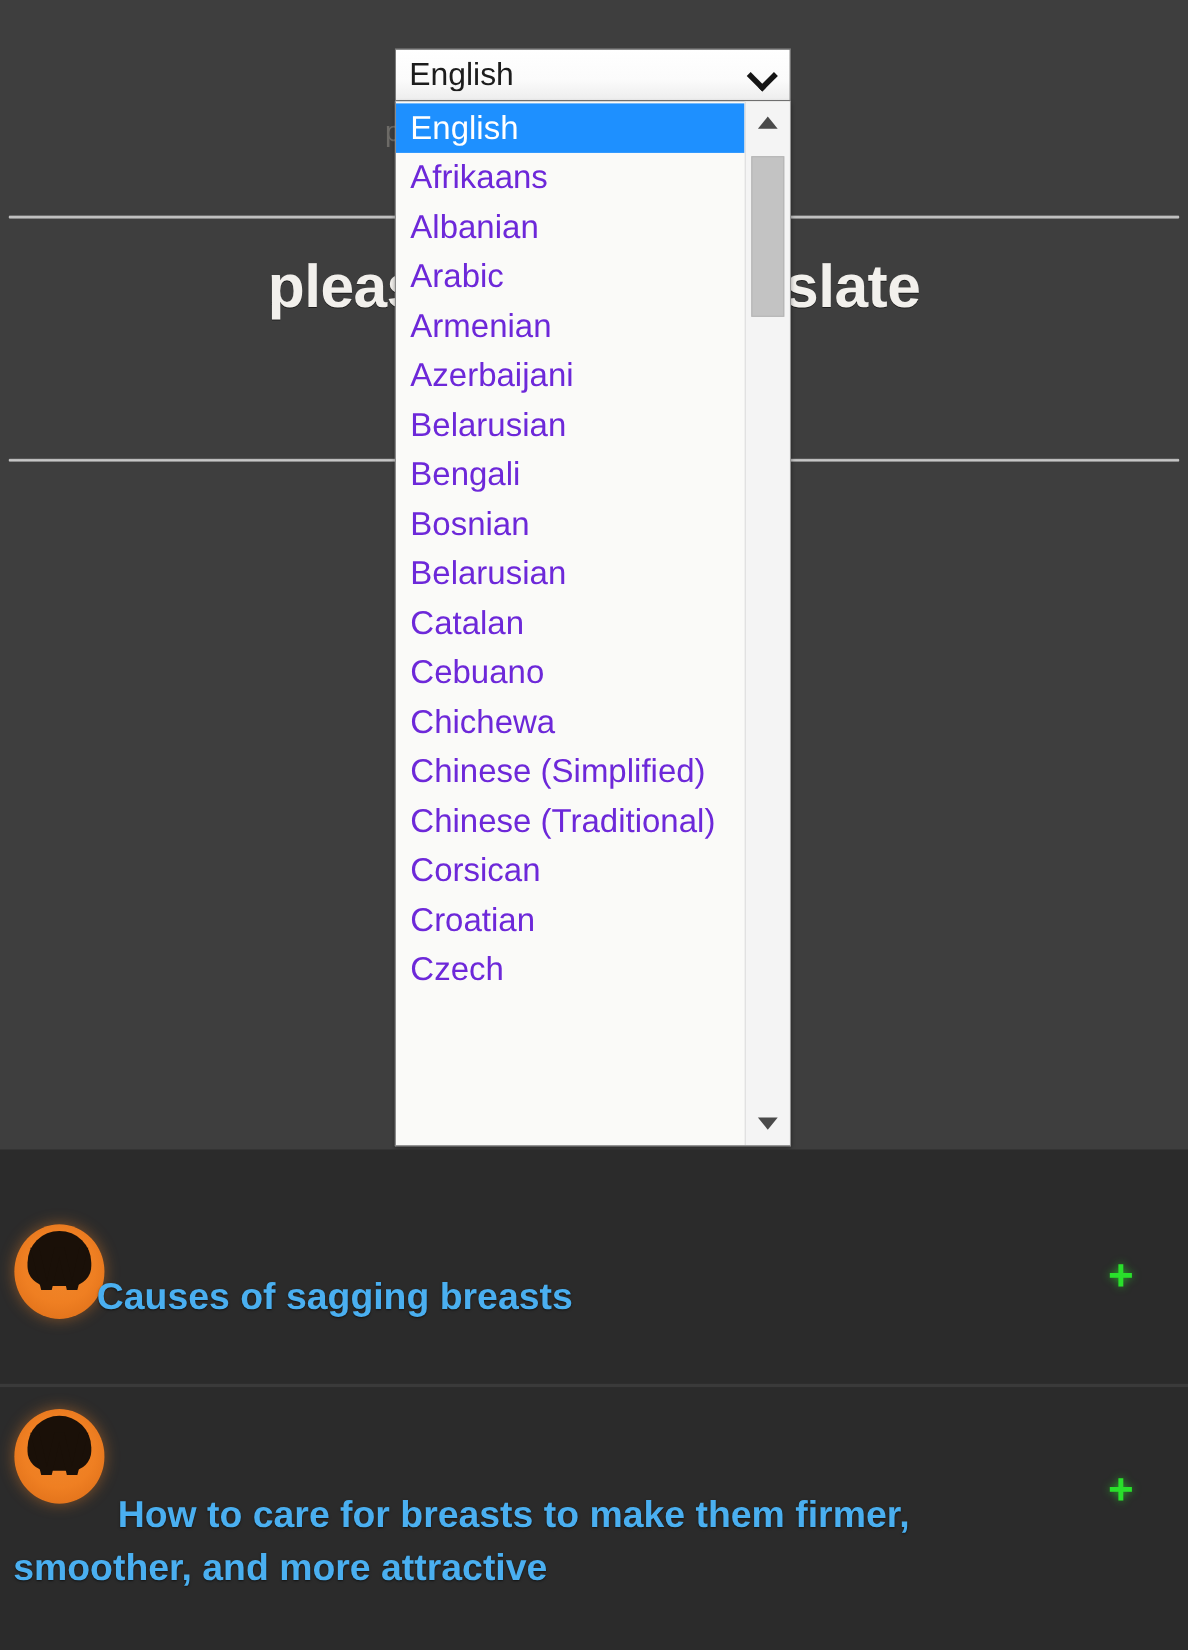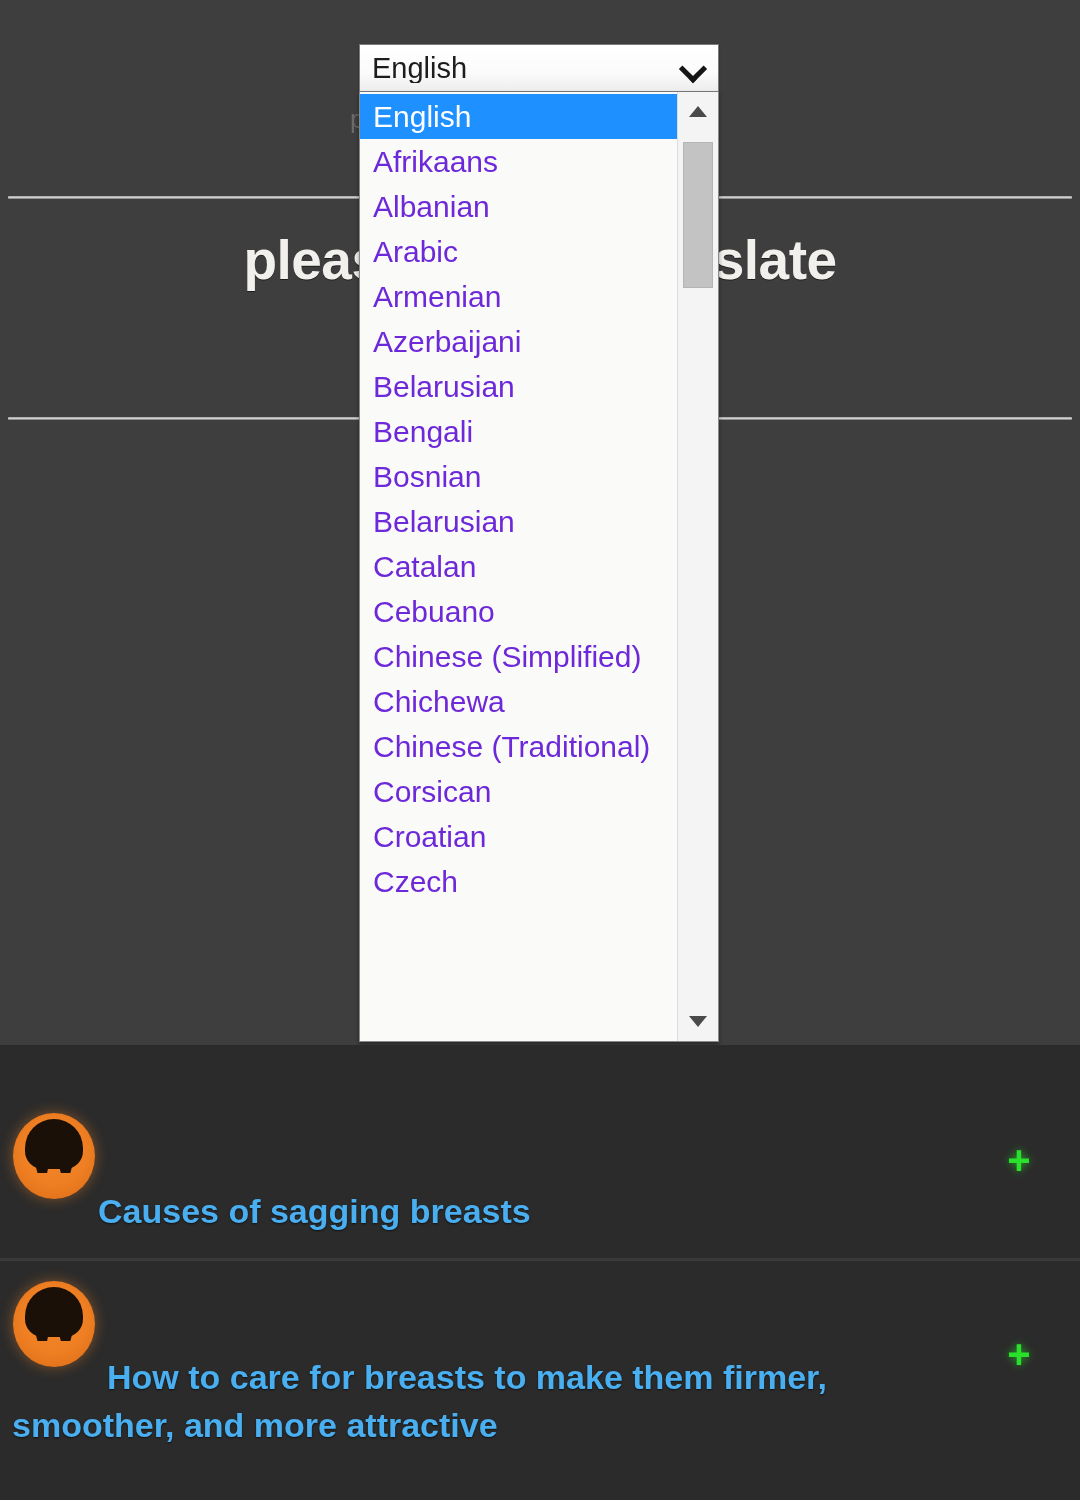--- a/index.html
+++ b/index.html
@@ -279,43 +279,43 @@
           <div class="lang-option">Albanian</div>
           <div class="lang-option">Arabic</div>
           <div class="lang-option">Armenian</div>
           <div class="lang-option">Azerbaijani</div>
           <div class="lang-option">Belarusian</div>
           <div class="lang-option">Bengali</div>
           <div class="lang-option">Bosnian</div>
           <div class="lang-option">Belarusian</div>
           <div class="lang-option">Catalan</div>
           <div class="lang-option">Cebuano</div>
+          <div class="lang-option">Chichewa</div>
           <div class="lang-option">Chinese (Simplified)</div>
-          <div class="lang-option">Chichewa</div>
           <div class="lang-option">Chinese (Traditional)</div>
           <div class="lang-option">Corsican</div>
           <div class="lang-option">Croatian</div>
           <div class="lang-option">Czech</div>
         </div>
       <div id="option-scrollbar">
         <div class="sb-arrow" id="scroll-up-arrow"></div>
         <div id="scroll-thumb"></div>
         <div class="sb-arrow" id="scroll-down-arrow"></div>
       </div>
     </div>
 
   </div>
 </div>
 
 <div id="article-list">
     <div class="article-row" id="article-row-0">
       <div class="wiki-icon" style="top: 68px;">
         <span class="w-glyph">W</span>
       </div>
-      <a class="article-title" href="#" style="text-decoration: none; left: 98px; top: 110px; width: 820px; margin-top: 32px;">Causes of sagging breasts</a>
+      <a class="article-title" href="#" style="text-decoration: none; left: 88px; top: 110px; width: 820px;">Causes of sagging breasts</a>
       <div class="plus-icon" style="top: 100px;">+</div>
     </div>
     <div class="article-row" id="article-row-1">
       <div class="wiki-icon" style="top: 20px;">
         <span class="w-glyph">W</span>
       </div>
       <a class="article-title" href="#" style="text-decoration: none; left: 12px; top: 92px; width: 930px; text-indent: 95px;">How to care for breasts to make them firmer, smoother, and more attractive</a>
       <div class="plus-icon" style="top: 78px;">+</div>
     </div>
   </div>

